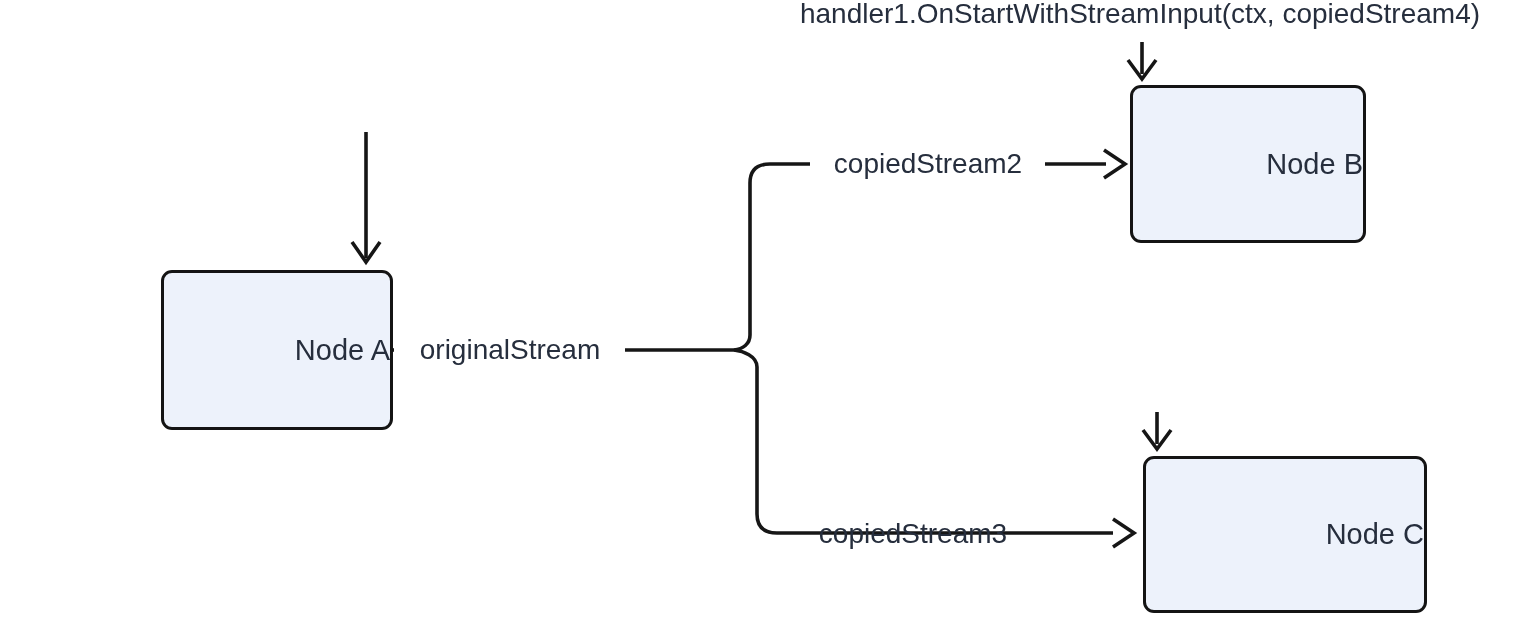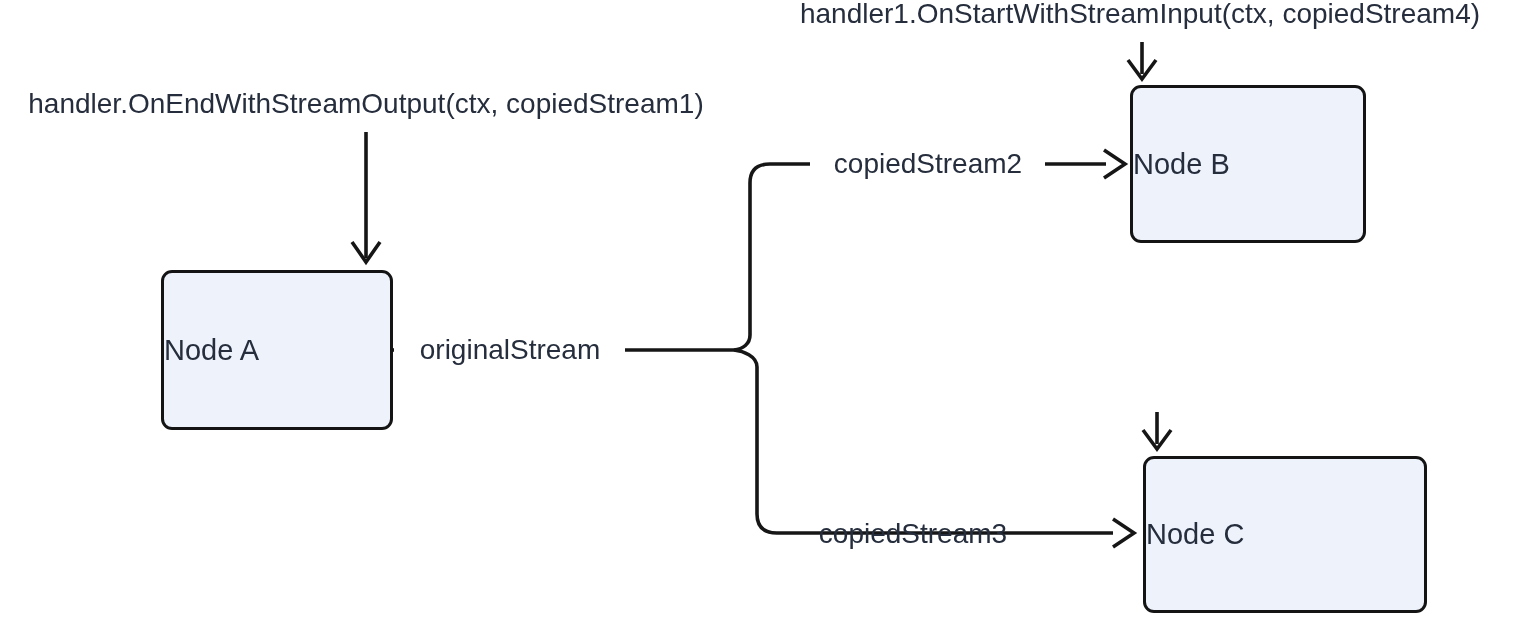--- a/index.html
+++ b/index.html
@@ -19,21 +19,21 @@
     color:var(--text);
   }
   .wires{position:absolute;left:0;top:0;width:1520px;height:624px;}
   .wires path{stroke:var(--line);stroke-width:3.6px;fill:none;stroke-linejoin:miter;stroke-linecap:butt;}
   .node{
     position:absolute;
     box-sizing:border-box;
     background:var(--node-fill);
     border:3.6px solid var(--node-border);
     border-radius:11px;
-    display:flex;align-items:center;justify-content:flex-start;
+    display:flex;align-items:center;justify-content:flex-end;
     font-size:29px;
     color:var(--text);
   }
   .lbl{
     position:absolute;
     font-size:28px;
     line-height:36px;
     white-space:nowrap;
     transform:translateX(-50%);
     text-align:center;
@@ -63,21 +63,20 @@
     <path d="M 734 350 C 743 351 757 356 757 367 V 514 C 757 527 764 533 777 533 H 1113"></path>
     <path d="M 1113 519 L 1134 533 L 1113 547"></path>
 
     <path d="M 1142 42 V 74"></path>
     <path d="M 1128 60 L 1142 79 L 1156 60"></path>
 
     <path d="M 1157 412 V 444"></path>
     <path d="M 1143 430 L 1157 449 L 1171 430"></path>
   </svg>
 
-  <div class="lbl" style="left:366px;top:86px;">handler.OnEndWithStreamOutput(ctx, copiedStream1)</div>
 
   <div class="lbl" style="left:1140px;top:-4px;">handler1.OnStartWithStreamInput(ctx, copiedStream4)</div>
 
 
   <div class="lbl" style="left:510px;top:332px;">originalStream</div>
 
   <div class="lbl" style="left:928px;top:146px;text-align:right;">copiedStream2</div>
 
   <div class="lbl" style="left:913px;top:516px;">copiedStream3</div>
 

